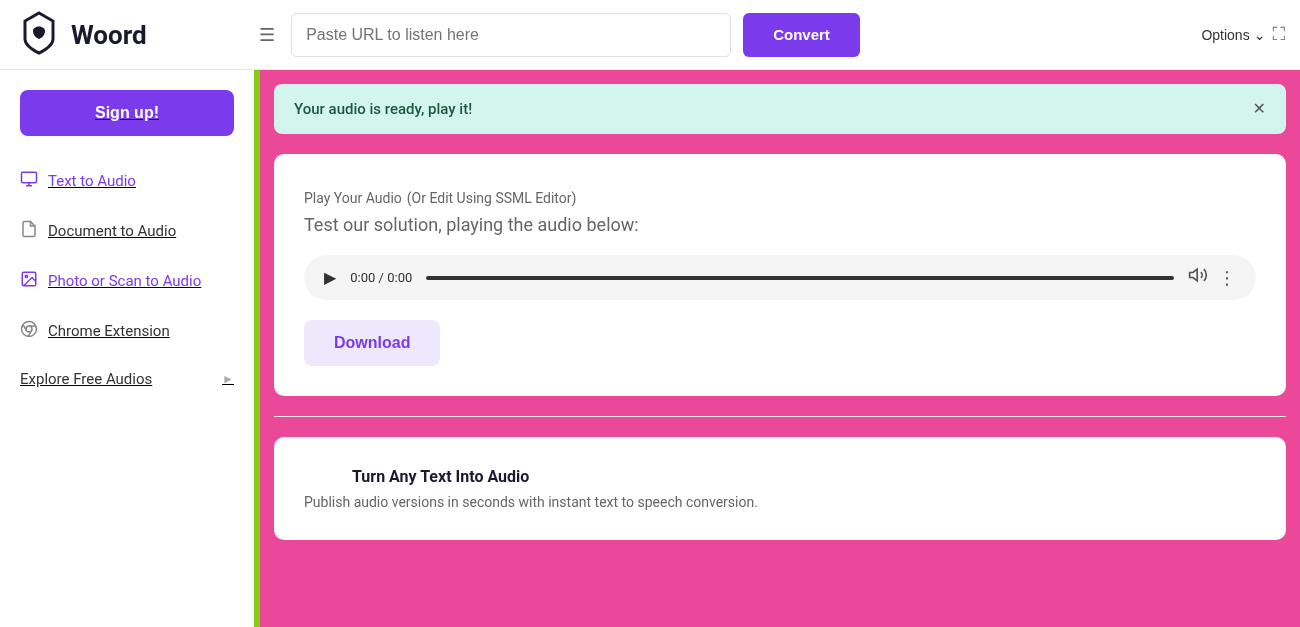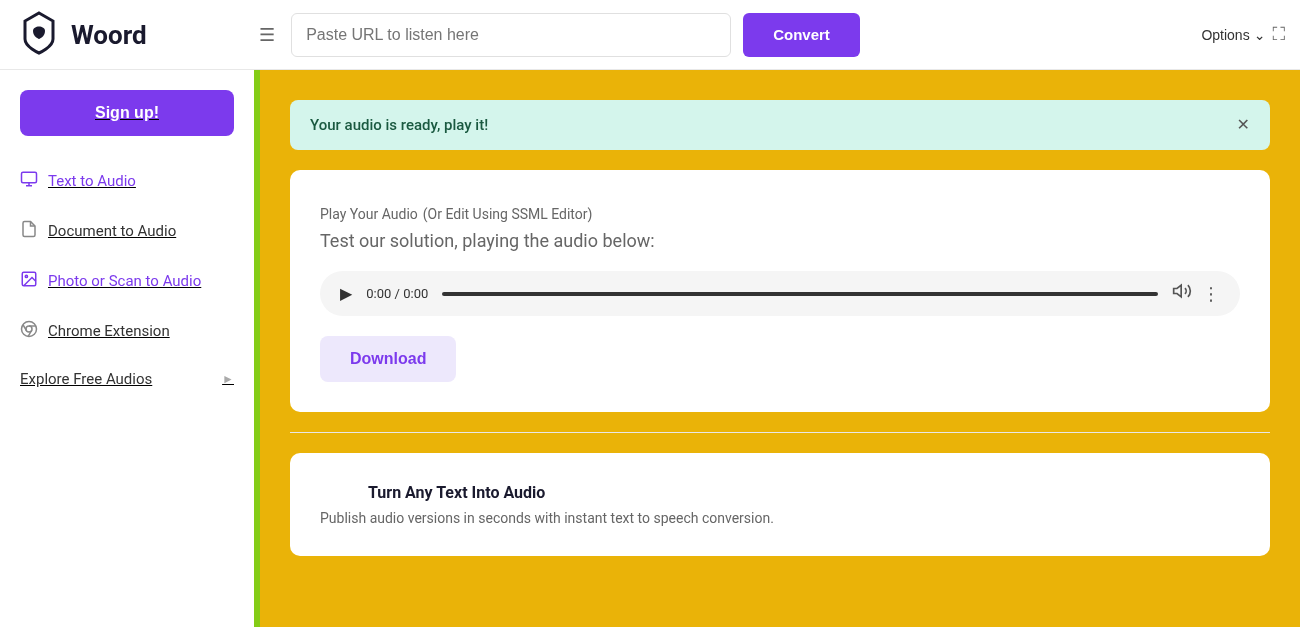--- a/index.html
+++ b/index.html
@@ -140,23 +140,23 @@
       color: inherit;
     }
     .nav-item-arrow {
       color: #aaa;
       font-size: 12px;
     }
 
     
     .main-content {
       flex: 1;
-      padding: 30px;
+      padding: 14px;
       overflow-y: auto;
-      background: #eab308;
+      background: #ec4899;
     }
 
     
     .notification-banner {
       background: #d4f5ec;
       border-radius: 8px;
       padding: 16px 20px;
       display: flex;
       align-items: center;
       justify-content: space-between;

